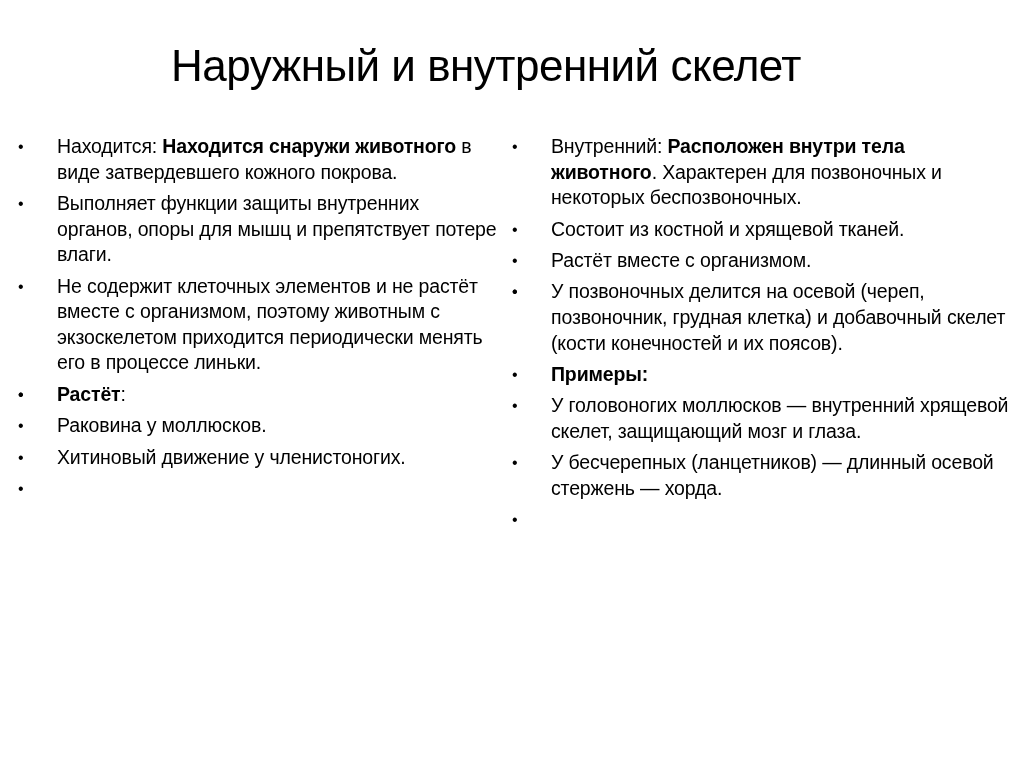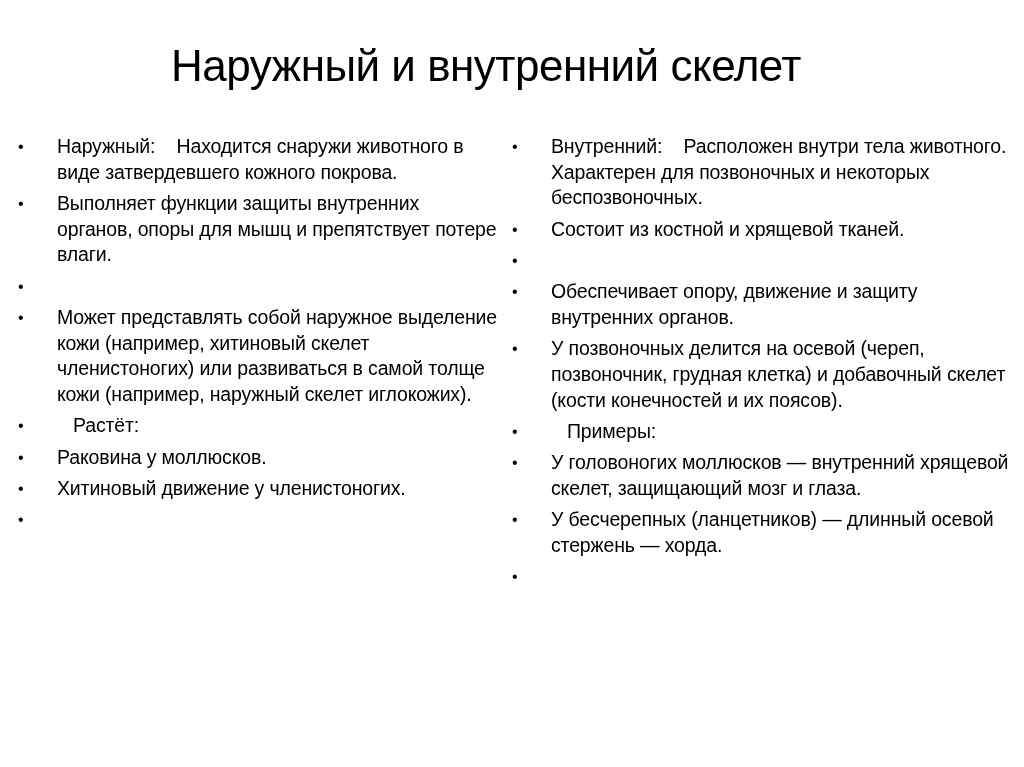--- a/index.html
+++ b/index.html
@@ -14,47 +14,47 @@
   .col-left { left: 14px; width: 484px; }
   .col-right { left: 508px; width: 505px; }
   ul.bullets { list-style: none; margin: 0; padding: 0; }
   ul.bullets li {
     position: relative; padding-left: 43px; font-size: 19.5px; line-height: 25.6px;
     margin-bottom: 5.8px; letter-spacing: -0.15px;
   }
   ul.bullets li .dot {
     position: absolute; left: 4px; top: 0; font-size: 16px;
   }
-  b { font-weight: normal; margin-left: 16px; }
+  b { font-weight: bold; }
 </style>
 </head>
 <body>
 
 <h1 class="slide-title">
   <span>Наружный и внутренний скелет</span>
 </h1>
 
 <div class="column col-left">
   <ul class="bullets">
-    <li><span class="dot">•</span><span>Наружный: </span><b>Находится снаружи животного</b><span> в виде затвердевшего кожного покрова.</span></li>
+    <li><span class="dot">•</span><span>Находится: </span><b>Находится снаружи животного</b><span> в виде затвердевшего кожного покрова.</span></li>
     <li><span class="dot">•</span><span>Выполняет функции защиты внутренних органов, опоры для мышц и препятствует потере влаги.</span><b></b><span></span></li>
+    <li><span class="dot">•</span><span>Не содержит клеточных элементов и не растёт вместе с организмом, поэтому животным с экзоскелетом приходится периодически менять его в процессе линьки.</span><b></b><span></span></li>
     <li><span class="dot">•</span><b></b><span></span></li>
-    <li><span class="dot">•</span><span>Может представлять собой наружное выделение кожи (например, хитиновый скелет членистоногих) или развиваться в самой толще кожи (например, наружный скелет иглокожих).</span><b></b><span></span></li>
     <li><span class="dot">•</span><span></span><b>Растёт</b><span>:</span></li>
     <li><span class="dot">•</span><span>Раковина у моллюсков.</span><b></b><span></span></li>
     <li><span class="dot">•</span><span>Хитиновый движение у членистоногих.</span><b></b><span></span></li>
     <li><span class="dot">•</span><b></b><span></span></li>
   </ul>
 </div>
 
 <div class="column col-right">
   <ul class="bullets">
     <li><span class="dot">•</span><span>Внутренний: </span><b>Расположен внутри тела животного</b><span>. Характерен для позвоночных и некоторых беспозвоночных.</span></li>
     <li><span class="dot">•</span><span>Состоит из костной и хрящевой тканей.</span><b></b><span></span></li>
+    <li><span class="dot">•</span><span>Растёт вместе с организмом.</span><b></b><span></span></li>
     <li><span class="dot">•</span><b></b><span></span></li>
-    <li><span class="dot">•</span><span>Обеспечивает опору, движение и защиту внутренних органов.</span><b></b><span></span></li>
     <li><span class="dot">•</span><span>У позвоночных делится на осевой (череп, позвоночник, грудная клетка) и добавочный скелет (кости конечностей и их поясов).</span><b></b><span></span></li>
     <li><span class="dot">•</span><span></span><b>Примеры:</b><span></span></li>
     <li><span class="dot">•</span><span>У головоногих моллюсков — внутренний хрящевой скелет, защищающий мозг и глаза.</span><b></b><span></span></li>
     <li><span class="dot">•</span><span>У бесчерепных (ланцетников) — длинный осевой стержень — хорда.</span><b></b><span></span></li>
     <li><span class="dot">•</span><b></b><span></span></li>
   </ul>
 </div>
 
 </body></html>

